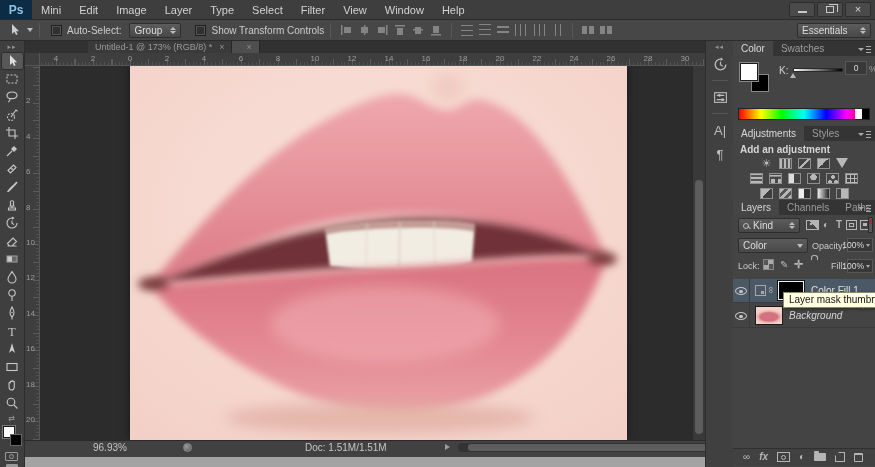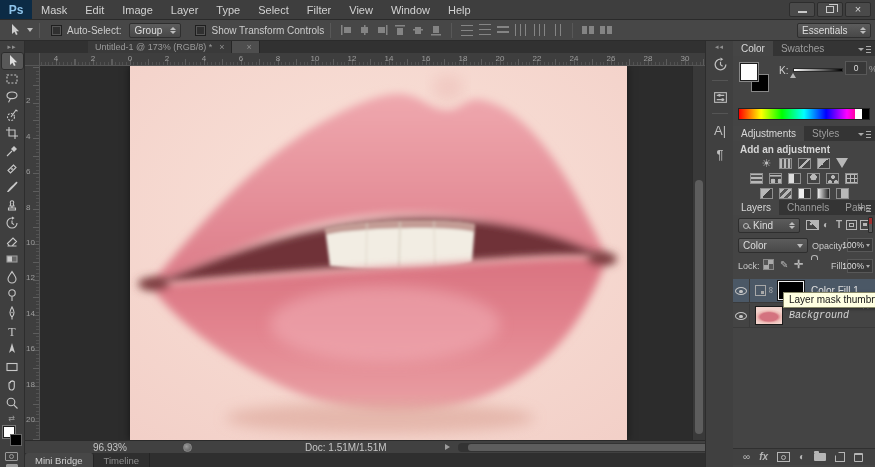--- a/index.html
+++ b/index.html
@@ -196,21 +196,21 @@
   .eye::after{ content:""; position:absolute; left:3px; top:1.5px; width:3.5px; height:3.5px;
                border-radius:50%; background:#c4c4c4;}
   .fillthumb{ position:absolute; left:22px; top:6px; width:11px; height:11px; border:1px solid #a8a8a8;
               background:linear-gradient(#a8a8a8,#a8a8a8) right 1px bottom 1px/3px 3px no-repeat;}
   .linkic{ position:absolute; left:35px; top:6px; color:#bbb; font-size:9px; transform:rotate(90deg);}
   .maskthumb{ position:absolute; left:45px; top:2px; width:26px; height:19px; background:#000;
               border:1px solid #f0f0f0; outline:1px solid #151515;}
   .layername{ position:absolute; left:78px; top:6px; font-size:10px; color:#e0e0e0; white-space:nowrap;}
   .imgthumb{ position:absolute; left:22px; top:2px; width:28px; height:19px; border:1px solid #1a1a1a;
       background:radial-gradient(ellipse 60% 45% at 50% 58%, #d4737f 0 55%, #edb9b4 75%, #f3d3cc 100%);}
-  .bgname{ position:absolute; left:56px; top:6px; font-size:10px; font-style:italic; color:#d5d5d5;font-family:Liberation Mono, monospace;}
+  .bgname{ position:absolute; left:56px; top:6px; font-size:10px; font-style:italic; color:#d5d5d5;}
   .bglock{ position:absolute; left:128px; top:4px; transform:scale(.85);}
 
   #layers-footer{ position:absolute; left:0; bottom:0; width:142px; height:17px; border-top:1px solid #303030;
                   background:#414141; display:flex; align-items:center; gap:9px; padding-left:10px;}
   .fic2{ color:#b5b5b5; font-size:10px; line-height:1;}
   .fx{ font-style:italic; font-weight:bold; font-size:10px;}
   .maskic{ width:13px; height:10px; border:1px solid #b5b5b5; display:flex; align-items:center; justify-content:center;}
   .maskic i{ width:5px; height:5px; border:1px solid #b5b5b5; border-radius:50%;}
   .folder{ width:12px; height:8px; background:#b5b5b5; border-radius:1px; position:relative;}
   .folder::before{ content:""; position:absolute; left:0; top:-2px; width:5px; height:2px; background:#b5b5b5; border-radius:1px 1px 0 0;}
@@ -225,21 +225,21 @@
             box-shadow:1px 1px 3px rgba(0,0,0,.45); }
 </style>
 </head>
 <body>
 
 <div id="app">
 
   <div id="menubar" class="abs">
     <div id="pslogo">Ps</div>
     <div id="menu-items" style="display:flex">
-        <span class="menu-item">Mask</span>
+        <span class="menu-item">Mini</span>
         <span class="menu-item">Edit</span>
         <span class="menu-item">Image</span>
         <span class="menu-item">Layer</span>
         <span class="menu-item">Type</span>
         <span class="menu-item">Select</span>
         <span class="menu-item">Filter</span>
         <span class="menu-item">View</span>
         <span class="menu-item">Window</span>
         <span class="menu-item">Help</span>
       </div>
@@ -536,24 +536,20 @@
   <div id="statusbar" class="abs">
     <span class="txt" style="left:68px">96.93%</span>
     <span id="status-icon"></span>
     <span class="txt" style="left:280px">Doc: 1.51M/1.51M</span>
     <span id="doc-arrow"></span>
     <span id="hscroll">
       <span class="thumb"></span>
     </span>
   </div>
 
-  <div id="bottomtabs" class="abs">
-      <div class="btab active">Mini Bridge</div>
-      <div class="btab">Timeline</div>
-    </div>
 
   <div id="dockstrip" class="abs">
     <div class="head">◂◂</div>
     <div class="dock-ic">
       <svg width="15" height="15" viewBox="0 0 14 14">
           <path d="M12 7A5 5 0 1 1 7 2" fill="none" stroke="#bdbdbd" stroke-width="1.2"></path>
           <path d="M7 .5 7 3.7 9.6 2z" fill="#bdbdbd"></path>
           <path d="M7 4.5V7.2l2 1.4" fill="none" stroke="#bdbdbd" stroke-width="1.1"></path>
         </svg>
     </div>

